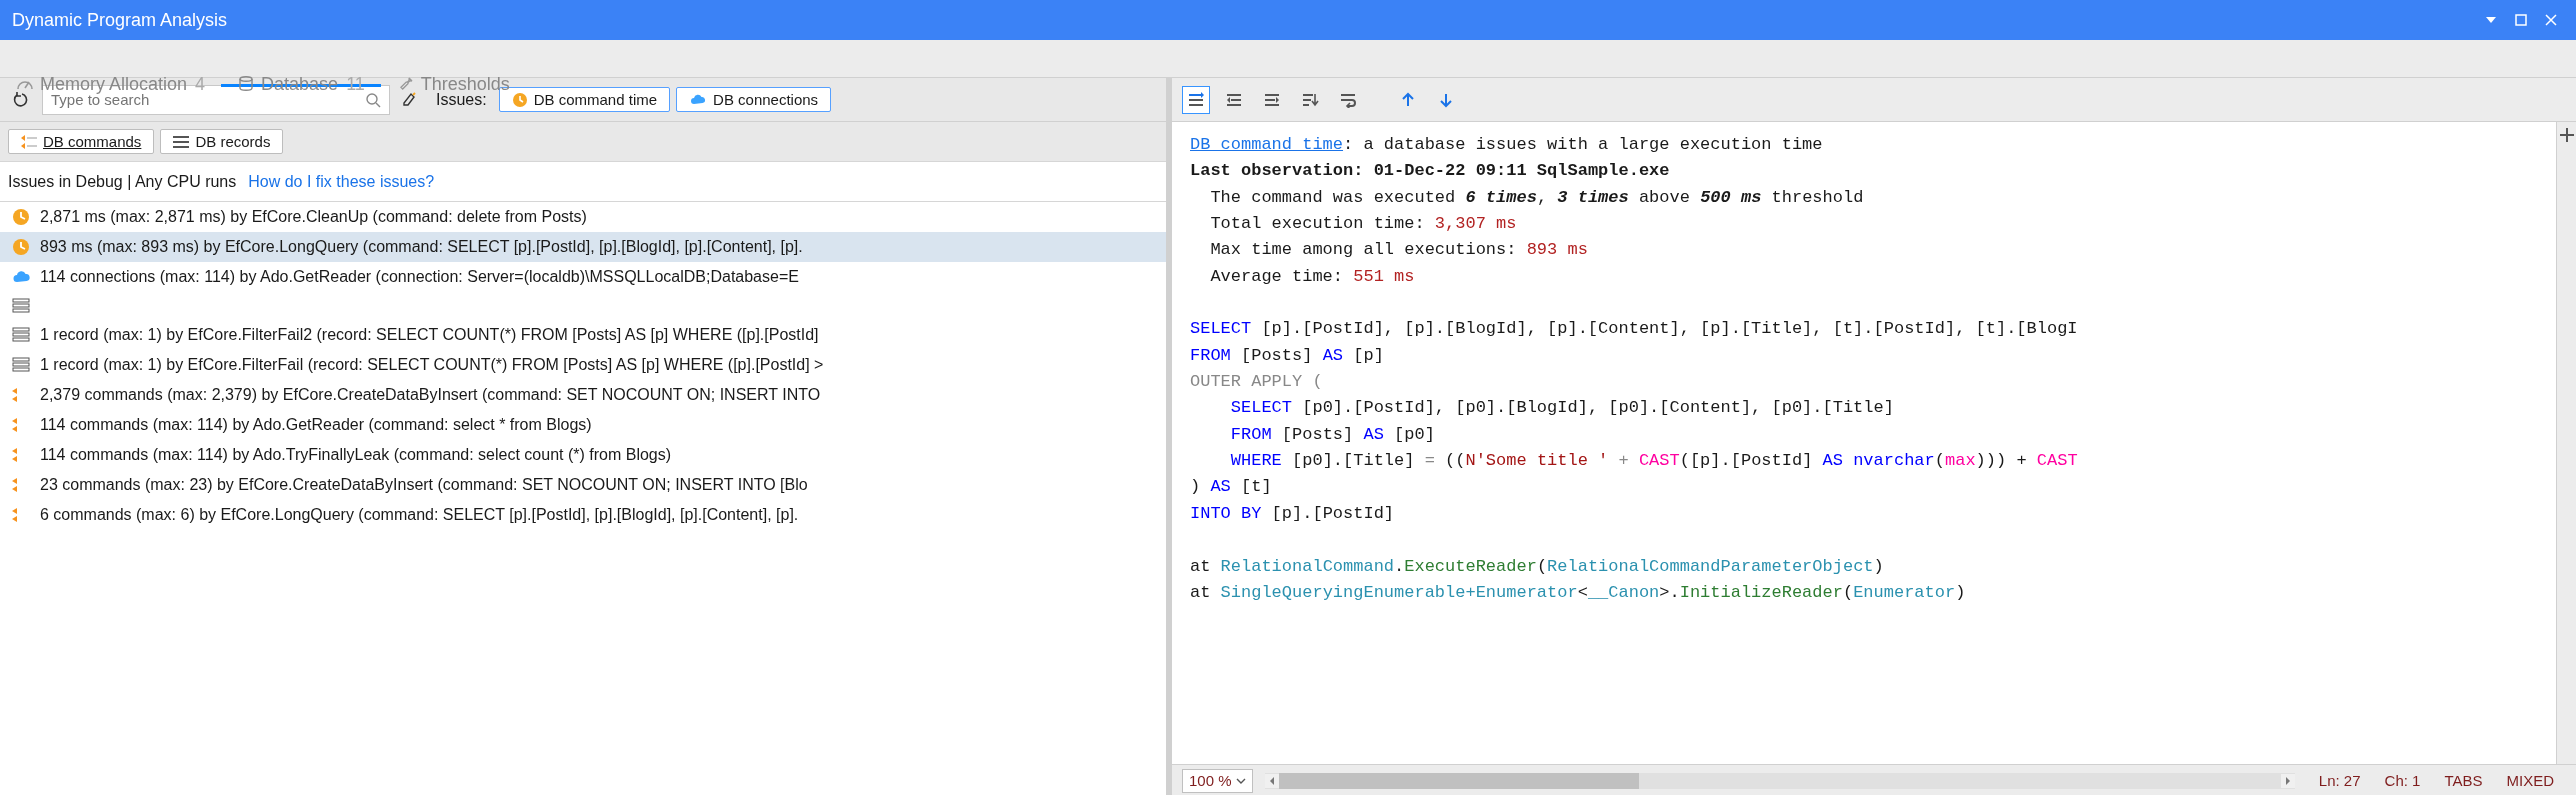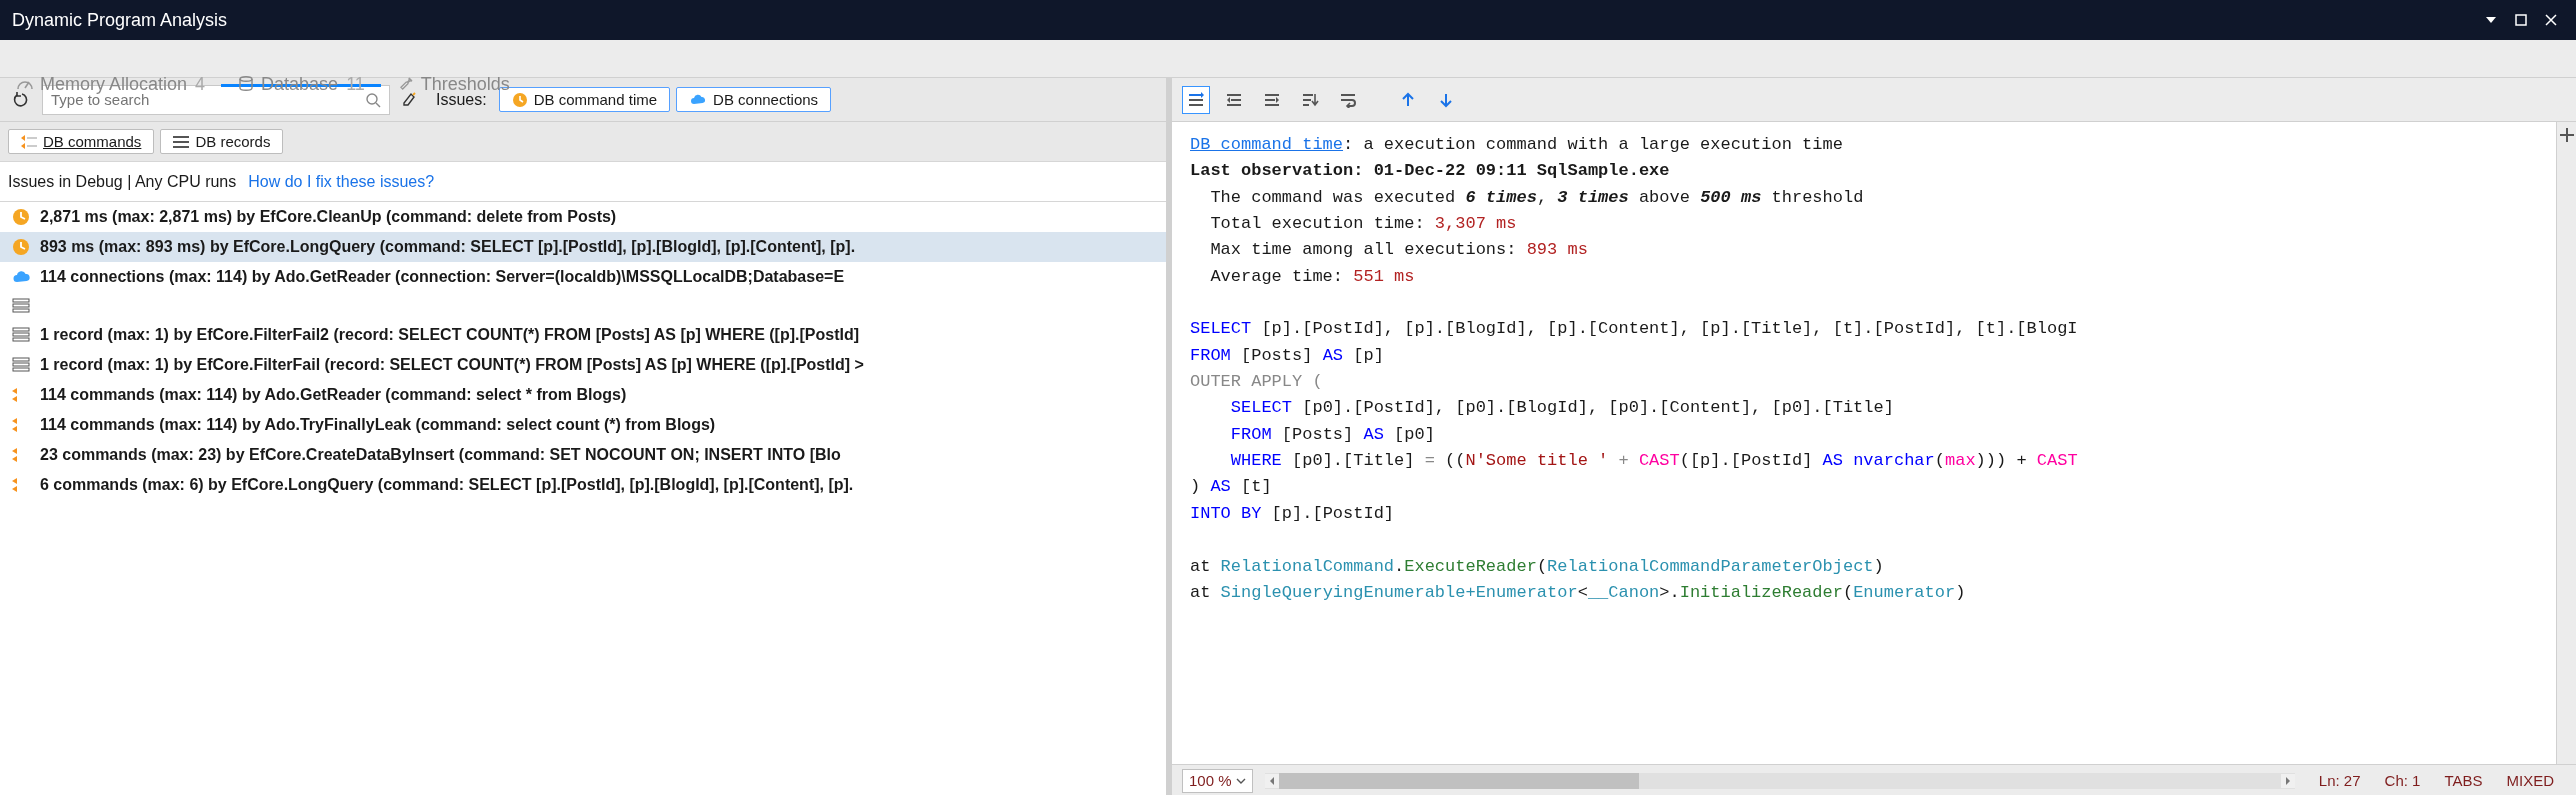--- a/index.html
+++ b/index.html
@@ -8,21 +8,21 @@
   font-size: 13px;
   background: #f5f5f5;
   color: #1a1a1a;
   width: 2576px;
   height: 796px;
   overflow: hidden;
   position: relative;
 }
 .window { width: 100%; height: 100%; display: flex; flex-direction: column; }
 .titlebar {
-  background: #0f172a;
+  background: #3b82f6;
   color: #fff;
   height: 40px;
   display: flex;
   align-items: center;
   padding: 0 12px;
   font-size: 18px;
 }
 .titlebar-spacer { flex: 1; }
 .titlebar-btn {
   width: 26px; height: 26px;
@@ -102,21 +102,21 @@
   width:1172px;
   display:flex; flex-direction:column;
   border-right:6px solid #d0d0d0;
   min-height:0;
   background:#fff;
 }
 .issue-list{ flex:1; overflow:hidden;}
 .issue-row{
   display:flex; align-items:center; gap:8px;
   padding:6px 10px; font-size:16px;
-  border-bottom:0; white-space:nowrap; overflow:hidden;font-weight:bold;
+  border-bottom:0; white-space:nowrap; overflow:hidden;
 }
 .issue-row.sel{ background:#d9e4ef;}
 .issue-row .ic{ width:22px; display:inline-flex; justify-content:center;}
 .right {
   flex:1; display:flex; flex-direction:column; min-height:0;
 }
 .right-toolbar{
   height:44px; background:#ececec;
   border-bottom:1px solid #d0d0d0;
   display:flex; align-items:center; gap:10px; padding:0 10px;
@@ -356,20 +356,29 @@
             </span>
             <span>1 record (max: 1) by EfCore.FilterFail (record: SELECT COUNT(*) FROM [Posts] AS [p] WHERE ([p].[PostId] &gt;</span>
           </div>
           <div class="issue-row">
             <span class="ic">
               <svg width="18" height="16" viewBox="0 0 18 16">
                 <path d="M0 4 L5 1 L5 7 Z" fill="#f7931e"></path>
                 <path d="M0 12 L5 9 L5 15 Z" fill="#f7931e"></path>
               </svg>
             </span>
+            <span>2,379 commands (max: 2,379) by EfCore.CreateDataByInsert (command: SET NOCOUNT ON; INSERT INTO</span>
+          </div>
+          <div class="issue-row">
+            <span class="ic">
+              <svg width="18" height="16" viewBox="0 0 18 16">
+                <path d="M0 4 L5 1 L5 7 Z" fill="#f7931e"></path>
+                <path d="M0 12 L5 9 L5 15 Z" fill="#f7931e"></path>
+              </svg>
+            </span>
             <span>114 commands (max: 114) by Ado.GetReader (command: select * from Blogs)</span>
           </div>
           <div class="issue-row">
             <span class="ic">
               <svg width="18" height="16" viewBox="0 0 18 16">
                 <path d="M0 4 L5 1 L5 7 Z" fill="#f7931e"></path>
                 <path d="M0 12 L5 9 L5 15 Z" fill="#f7931e"></path>
               </svg>
             </span>
             <span>114 commands (max: 114) by Ado.TryFinallyLeak (command: select count (*) from Blogs)</span>
@@ -442,21 +451,21 @@
               <path d="M7 14 V2 M2 7 L7 2 L12 7" fill="none" stroke="#1a73e8" stroke-width="2"></path>
             </svg>
         </span>
         <span class="rtbtn">
           <svg width="14" height="16" viewBox="0 0 14 16">
               <path d="M7 2 V14 M2 9 L7 14 L12 9" fill="none" stroke="#1a73e8" stroke-width="2"></path>
             </svg>
         </span>
       </div>
       <div style="flex:1; display:flex; min-height:0;">
-        <div class="right-body"><span class="h-link">DB command time</span><span>: a execution command with a large execution time</span>
+        <div class="right-body"><span class="h-link">DB command time</span><span>: a database issues with a large execution time</span>
 <b><span>Last observation: </span><span>01-Dec-22 09:11 SqlSample.exe</span></b>
   <span>The command was executed </span><i><b><span>6 times</span></b></i><span>, </span><i><b><span>3 times</span></b></i><span> above </span><i><b><span>500 ms</span></b></i><span> threshold</span>
   <span>Total execution time: </span><span class="k-num">3,307 ms</span>
   <span>Max time among all executions: </span><span class="k-num">893 ms</span>
   <span>Average time: </span><span class="k-num">551 ms</span>
 
 <span class="k-blue">SELECT</span><span> [p].[PostId], [p].[BlogId], [p].[Content], [p].[Title], [t].[PostId], [t].[BlogI</span>
 <span class="k-blue">FROM</span><span> [Posts] </span><span class="k-blue">AS</span><span> [p]</span>
 <span style="color:#888">OUTER APPLY (</span>
     <span class="k-blue">SELECT</span><span> [p0].[PostId], [p0].[BlogId], [p0].[Content], [p0].[Title]</span>

